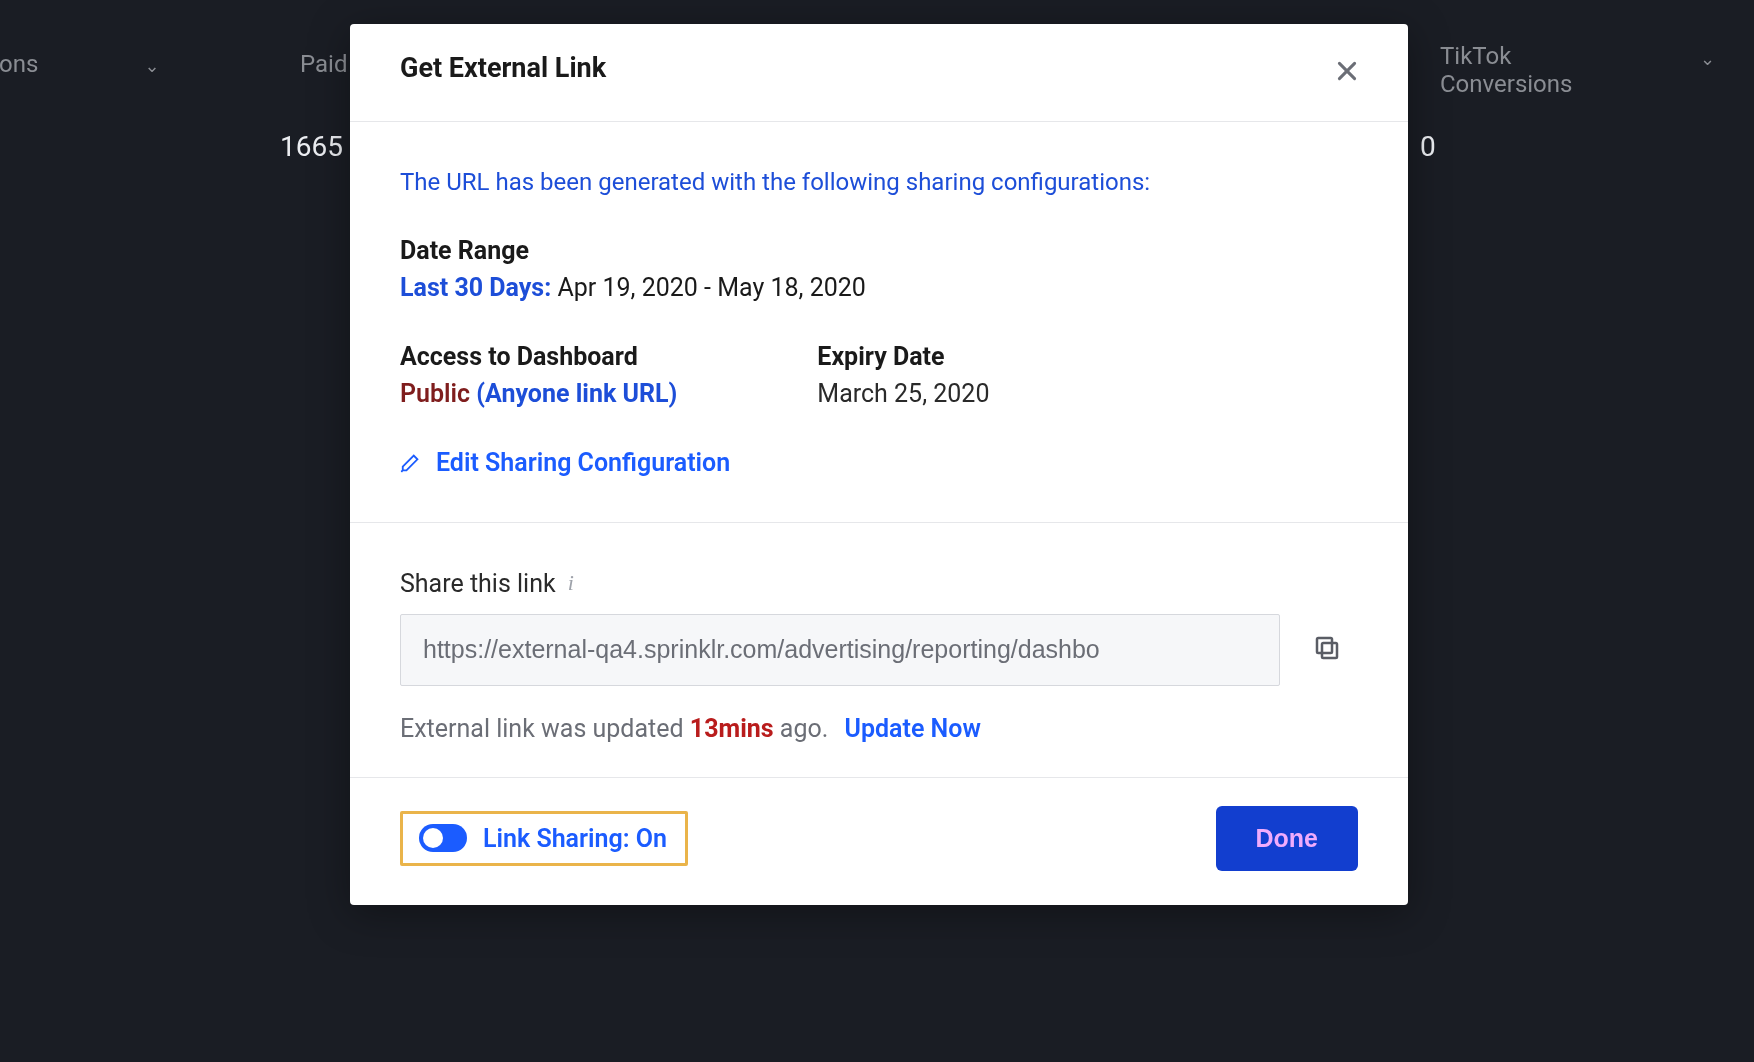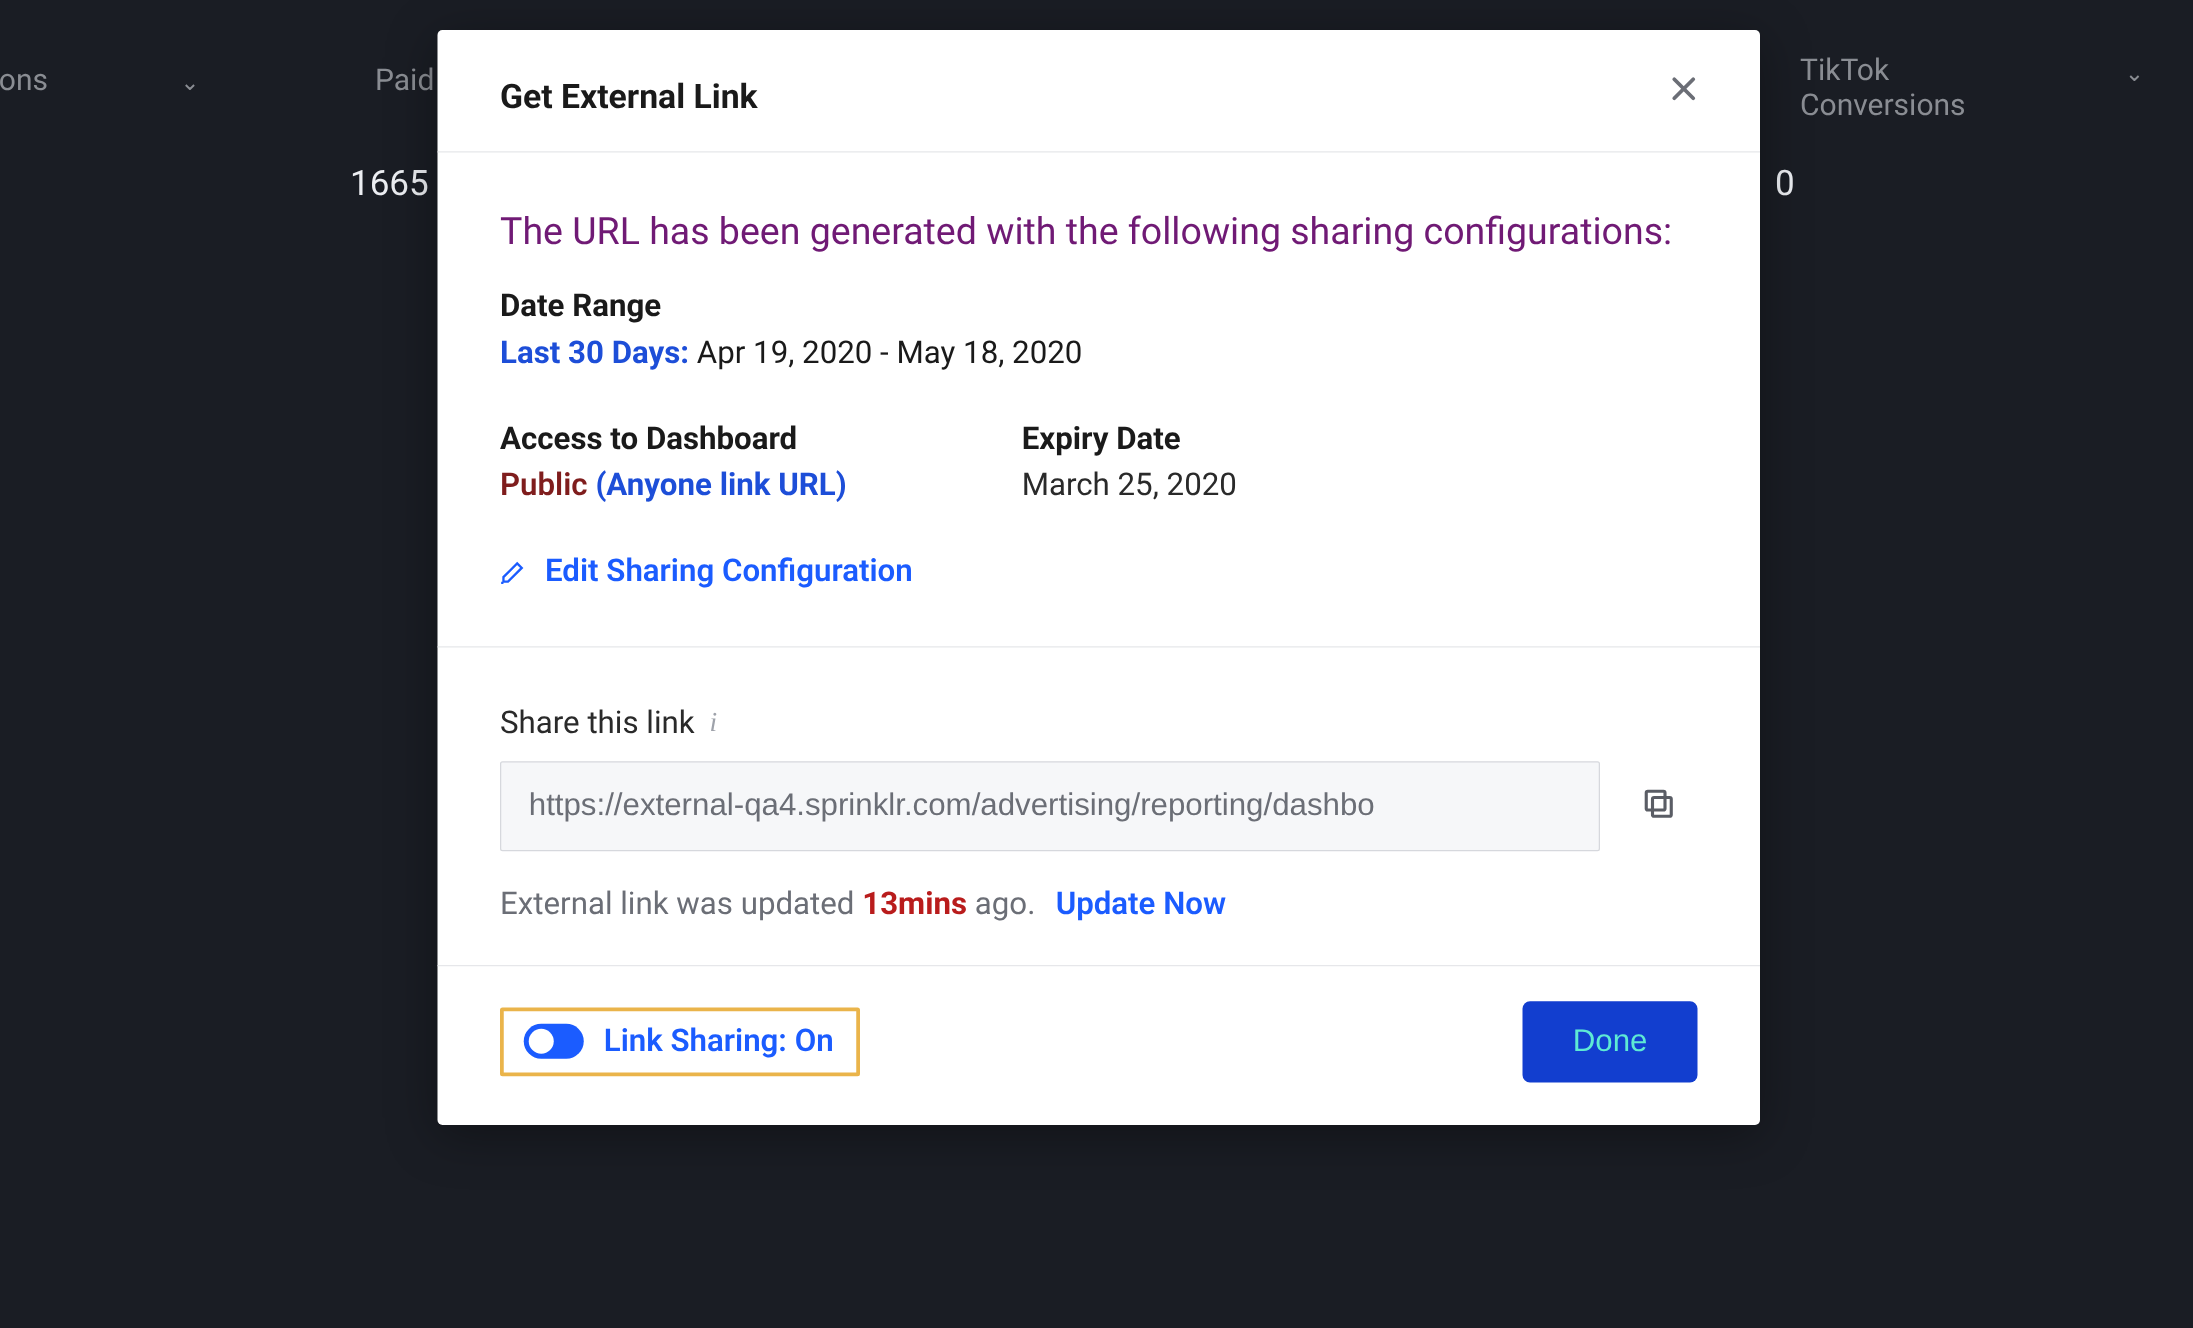--- a/index.html
+++ b/index.html
@@ -41,21 +41,21 @@
     background: #fff;
     border-radius: 4px;
     box-shadow: 0 8px 40px rgba(0,0,0,0.35);
     display: flex;
     flex-direction: column;
     color: #1a1a1a;
   }
 
   .modal-header {
     display: flex;
-    align-items: flex-end;
+    align-items: flex-start;
     justify-content: space-between;
     padding: 28px 42px 28px 50px;
     border-bottom: 1px solid #e6e7ea;
   }
   .modal-title {
     font-size: 27px;
     font-weight: 700;
     color: #1a1a1a;
   }
   .close-btn {
@@ -65,23 +65,23 @@
     padding: 6px;
     color: #6b6e76;
   }
   .close-btn svg { width: 26px; height: 26px; }
 
   .modal-body {
     padding: 46px 50px 44px 50px;
     border-bottom: 1px solid #e6e7ea;
   }
   .intro {
-    font-size: 30px;
-    color: #701a75;
-    margin-bottom: 28px;
+    font-size: 24px;
+    color: #1d4ed8;
+    margin-bottom: 40px;
   }
   .section-label {
     font-size: 25px;
     font-weight: 700;
     color: #1a1a1a;
     margin-bottom: 8px;
   }
   .date-range {
     font-size: 25px;
     margin-bottom: 40px;
@@ -199,25 +199,25 @@
     border-radius: 50%;
     background: #fff;
   }
   .sharing-label {
     color: #1b5cff;
     font-size: 25px;
     font-weight: 600;
   }
   .done-btn {
     background: #123ecf;
-    color: #5eead4;
+    color: #f0abfc;
     border: none;
     border-radius: 6px;
     font-size: 25px;
-    font-weight: 400;
+    font-weight: 700;
     padding: 18px 40px;
     cursor: pointer;
   }
 </style>
 </head>
 <body>
 
 <div class="bg-table">
   <div class="bg-col left1">
     <span>ersions</span>

